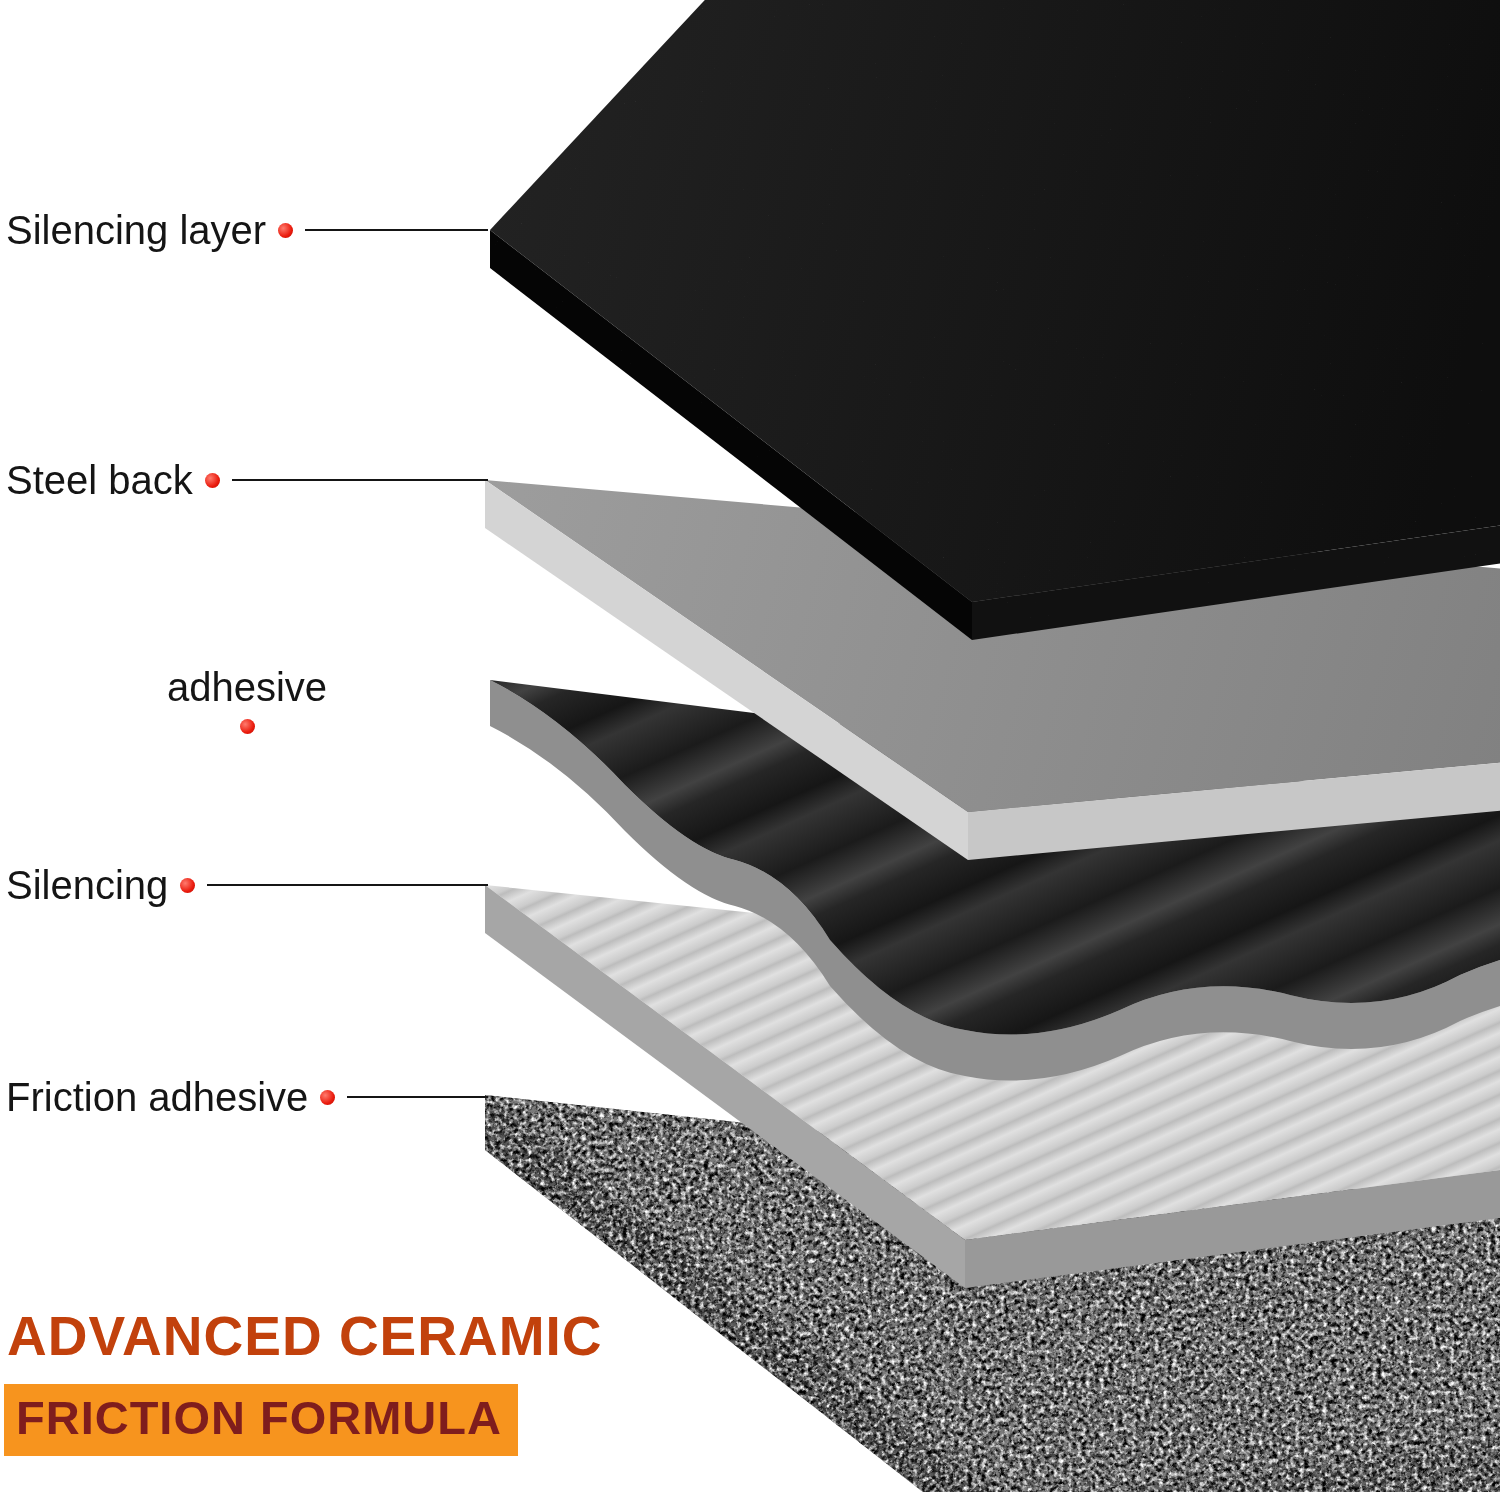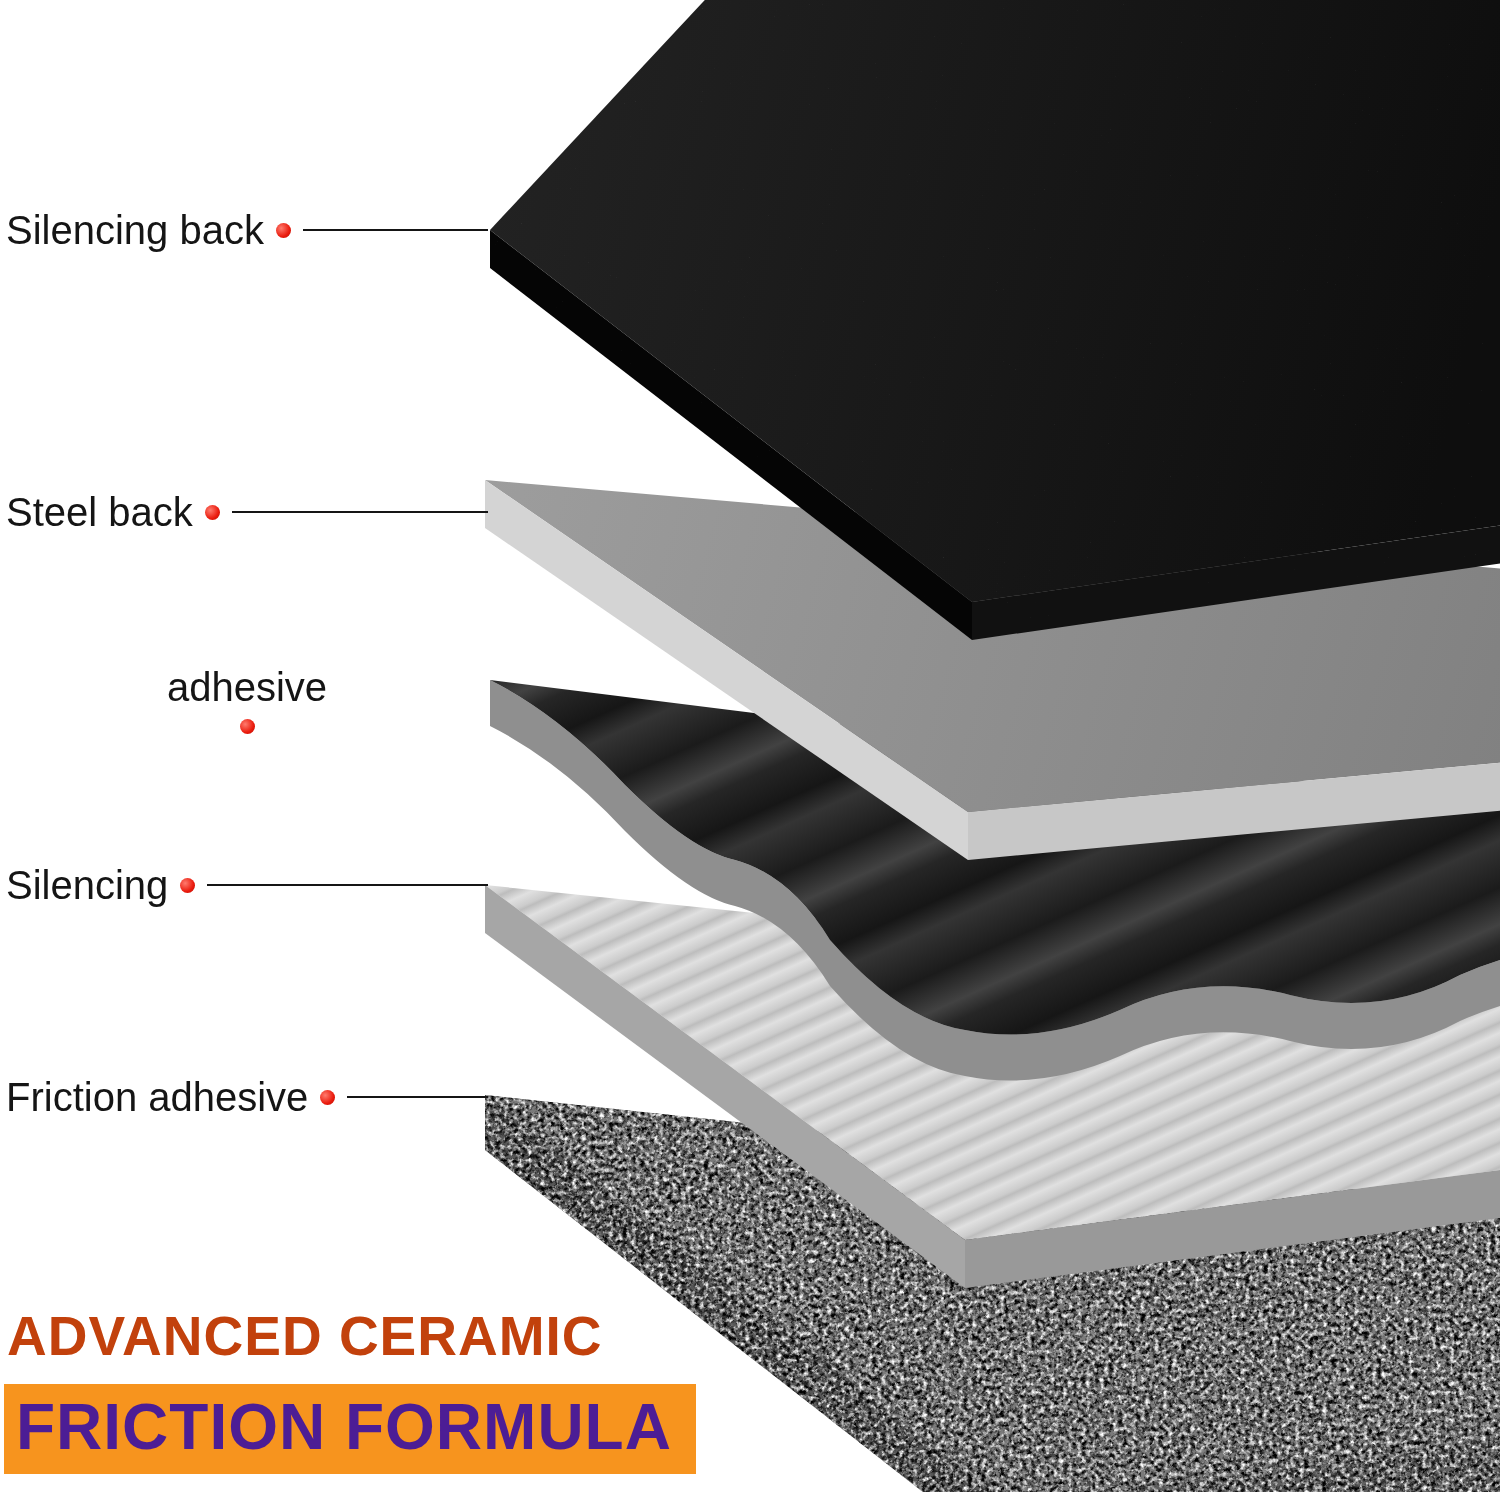--- a/index.html
+++ b/index.html
@@ -7,29 +7,29 @@
          font-family:"Liberation Sans",sans-serif;}
   .diagram{position:absolute;left:0;top:0;width:1500px;height:1492px;display:block;}
 
   .label-row{position:absolute;left:6px;width:482px;height:60px;display:flex;align-items:center;gap:12px;}
   .label-row .label-text{font-size:40px;color:#151515;white-space:nowrap;line-height:1;}
   .label-row .dot{width:15px;height:15px;border-radius:50%;flex:none;
       background:radial-gradient(circle at 35% 35%,#ff7b6e,#ea1b0d 60%,#b50e04);}
   .label-row .leader{flex:1;height:2px;background:#151515;}
 
   .row-1{top:200px;}
-  .row-2{top:450px;margin-top:32px;}
+  .row-2{top:450px;}
   .row-3{top:667px;flex-direction:column;}
   .row-4{top:855px;}
   .row-5{top:1067px;}
 
   .banner-line1{position:absolute;left:7px;top:1306px;font-size:55px;font-weight:700;
       color:#c2410c;letter-spacing:1px;line-height:1.1;}
-  .banner-line2{position:absolute;left:4px;top:1384px;background:#F7941E;color:#4c1d95;
-      font-size:64px;font-weight:700;padding:8px 24px 12px 12px;letter-spacing:1px;line-height:1.1;}
+  .banner-line2{position:absolute;left:4px;top:1384px;background:#F7941E;color:#7f1d1d;
+      font-size:47px;font-weight:700;padding:8px 16px 12px 12px;letter-spacing:1px;line-height:1.1;}
 </style>
 </head>
 <body>
 
 <div class="stage">
 
   <svg class="diagram" viewBox="0 0 1500 1492">
     <defs>
       <linearGradient id="blackTop" gradientUnits="userSpaceOnUse" x1="490" y1="200" x2="1450" y2="420">
         <stop offset="0" stop-color="#222222"></stop>
@@ -108,21 +108,21 @@
     </g>
 
     <g filter="url(#fabric)">
       <polygon points="490,230 1690,-1055 1690,498 972,602" fill="url(#blackTop)"></polygon>
       <polygon points="490,230 972,602 972,640 490,268" fill="#050505"></polygon>
       <polygon points="972,602 1690,498 1690,536 972,640" fill="#111111"></polygon>
     </g>
   </svg>
 
   <div class="label-row row-1">
-    <span class="label-text">Silencing back</span>
+    <span class="label-text">Silencing layer</span>
     <span class="dot"></span>
     <span class="leader"></span>
   </div>
 
   <div class="label-row row-2">
     <span class="label-text">Steel back</span>
     <span class="dot"></span>
     <span class="leader"></span>
   </div>
 

